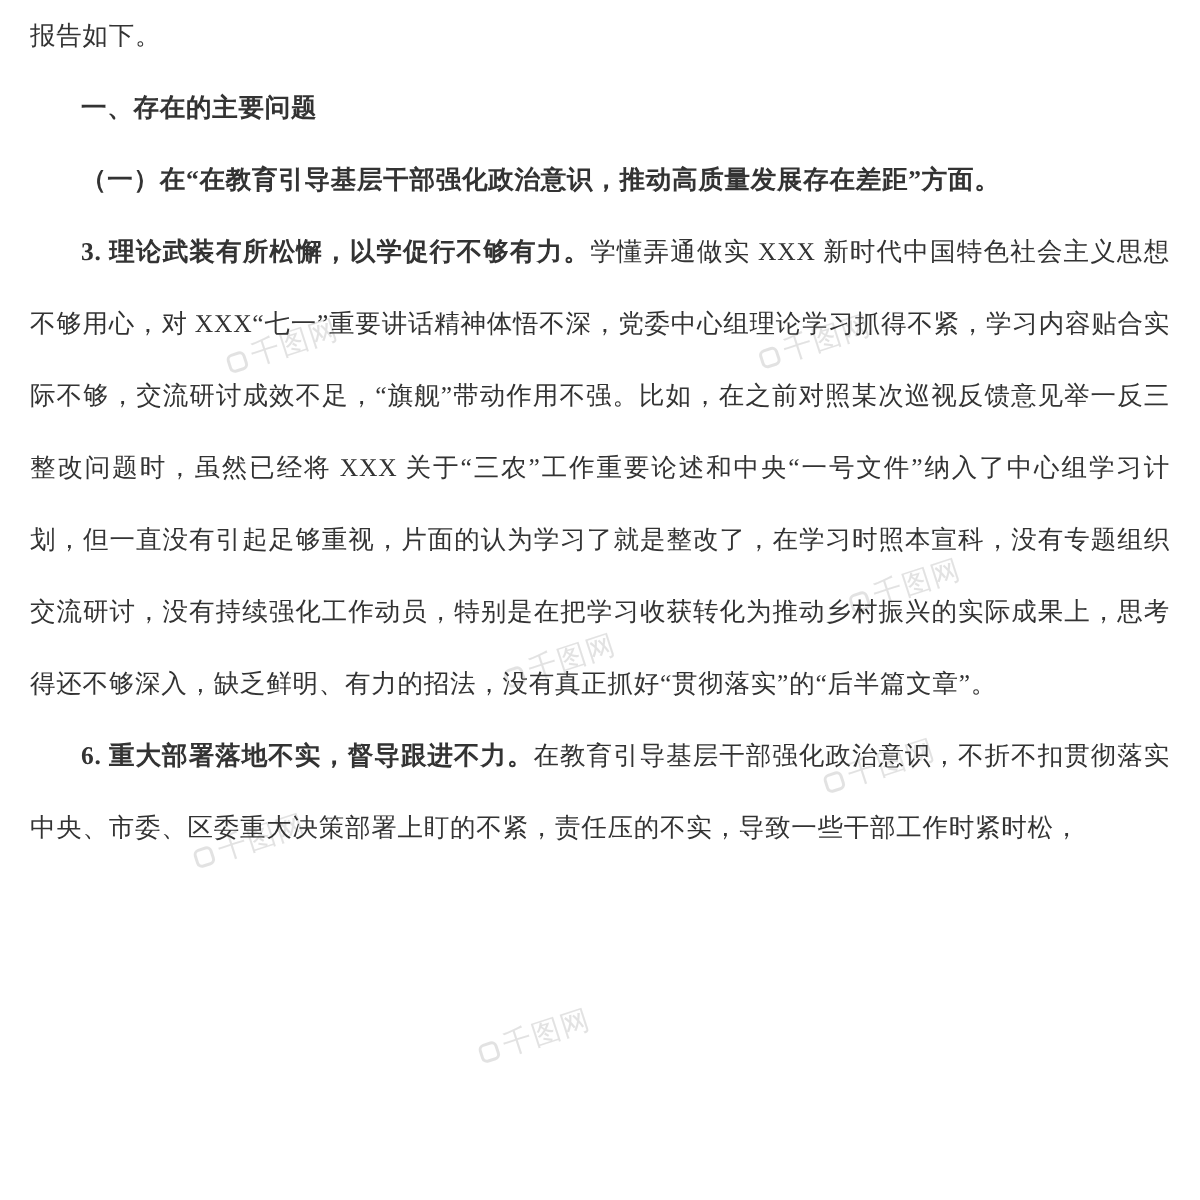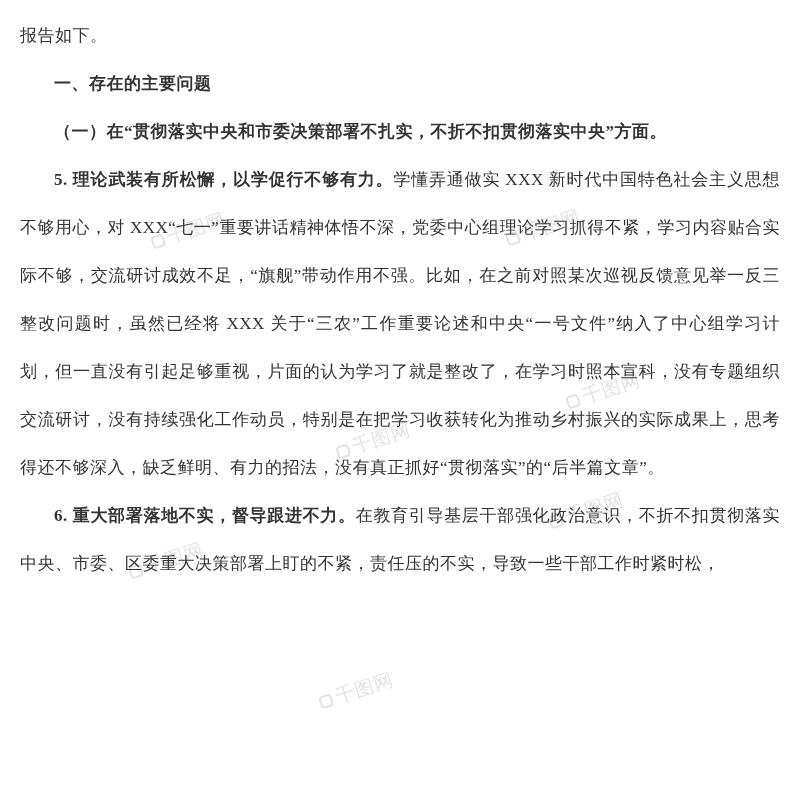--- a/index.html
+++ b/index.html
@@ -32,21 +32,21 @@
   }
   .wm-icon {
     display:inline-block;
     width:13px; height:13px;
     border:2px solid currentColor;
     border-radius:4px;
   }
   .doc {
     position:relative;
     z-index:1;
-    padding:12px 20px;
+    padding:0 20px;
     color:var(--text-color,#333333);
     font-size:17px;
     line-height:48px;
   }
   .para {
     text-align:justify;
     letter-spacing:0.5px;
   }
   .indent { text-indent:2em; }
   .bold { font-weight:bold; }
@@ -84,19 +84,19 @@
     </span>
     <span class="watermark" style="left:318px; top:678px">
       <span class="wm-icon"></span>
       <span>千图网</span>
     </span>
   </div>
 
   <div class="doc">
       <p class="para"><span>报告如下。</span></p>
       <p class="para indent"><span class="bold">一、存在的主要问题</span></p>
-      <p class="para indent"><span class="bold">（一）在“贯彻落实中央和市委决策部署不扎实，不折不扣贯彻落实中央”方面。</span></p>
-      <p class="para indent"><span class="bold">5. 理论武装有所松懈，以学促行不够有力。</span><span>学懂弄通做实 XXX 新时代中国特色社会主义思想不够用心，对 XXX“七一”重要讲话精神体悟不深，党委中心组理论学习抓得不紧，学习内容贴合实际不够，交流研讨成效不足，“旗舰”带动作用不强。比如，在之前对照某次巡视反馈意见举一反三整改问题时，虽然已经将 XXX 关于“三农”工作重要论述和中央“一号文件”纳入了中心组学习计划，但一直没有引起足够重视，片面的认为学习了就是整改了，在学习时照本宣科，没有专题组织交流研讨，没有持续强化工作动员，特别是在把学习收获转化为推动乡村振兴的实际成果上，思考得还不够深入，缺乏鲜明、有力的招法，没有真正抓好“贯彻落实”的“后半篇文章”。</span></p>
+      <p class="para indent"><span class="bold">（一）在“在教育引导基层干部强化政治意识，推动高质量发展存在差距”方面。</span></p>
+      <p class="para indent"><span class="bold">3. 理论武装有所松懈，以学促行不够有力。</span><span>学懂弄通做实 XXX 新时代中国特色社会主义思想不够用心，对 XXX“七一”重要讲话精神体悟不深，党委中心组理论学习抓得不紧，学习内容贴合实际不够，交流研讨成效不足，“旗舰”带动作用不强。比如，在之前对照某次巡视反馈意见举一反三整改问题时，虽然已经将 XXX 关于“三农”工作重要论述和中央“一号文件”纳入了中心组学习计划，但一直没有引起足够重视，片面的认为学习了就是整改了，在学习时照本宣科，没有专题组织交流研讨，没有持续强化工作动员，特别是在把学习收获转化为推动乡村振兴的实际成果上，思考得还不够深入，缺乏鲜明、有力的招法，没有真正抓好“贯彻落实”的“后半篇文章”。</span></p>
       <p class="para indent"><span class="bold">6. 重大部署落地不实，督导跟进不力。</span><span>在教育引导基层干部强化政治意识，不折不扣贯彻落实中央、市委、区委重大决策部署上盯的不紧，责任压的不实，导致一些干部工作时紧时松，</span></p>
       <div class="spacer"></div>
     </div>
 
 </div>
 
 </body></html>

